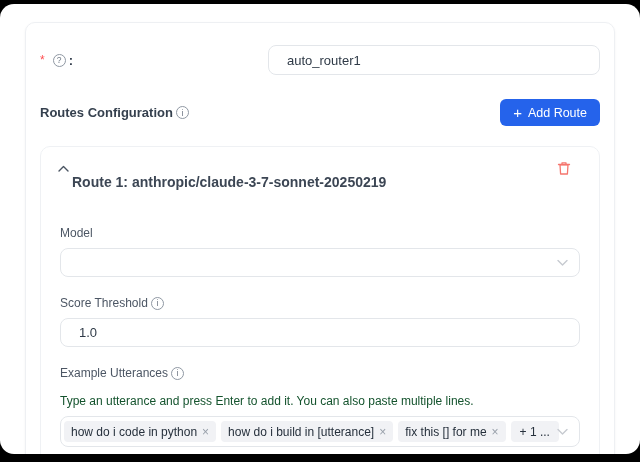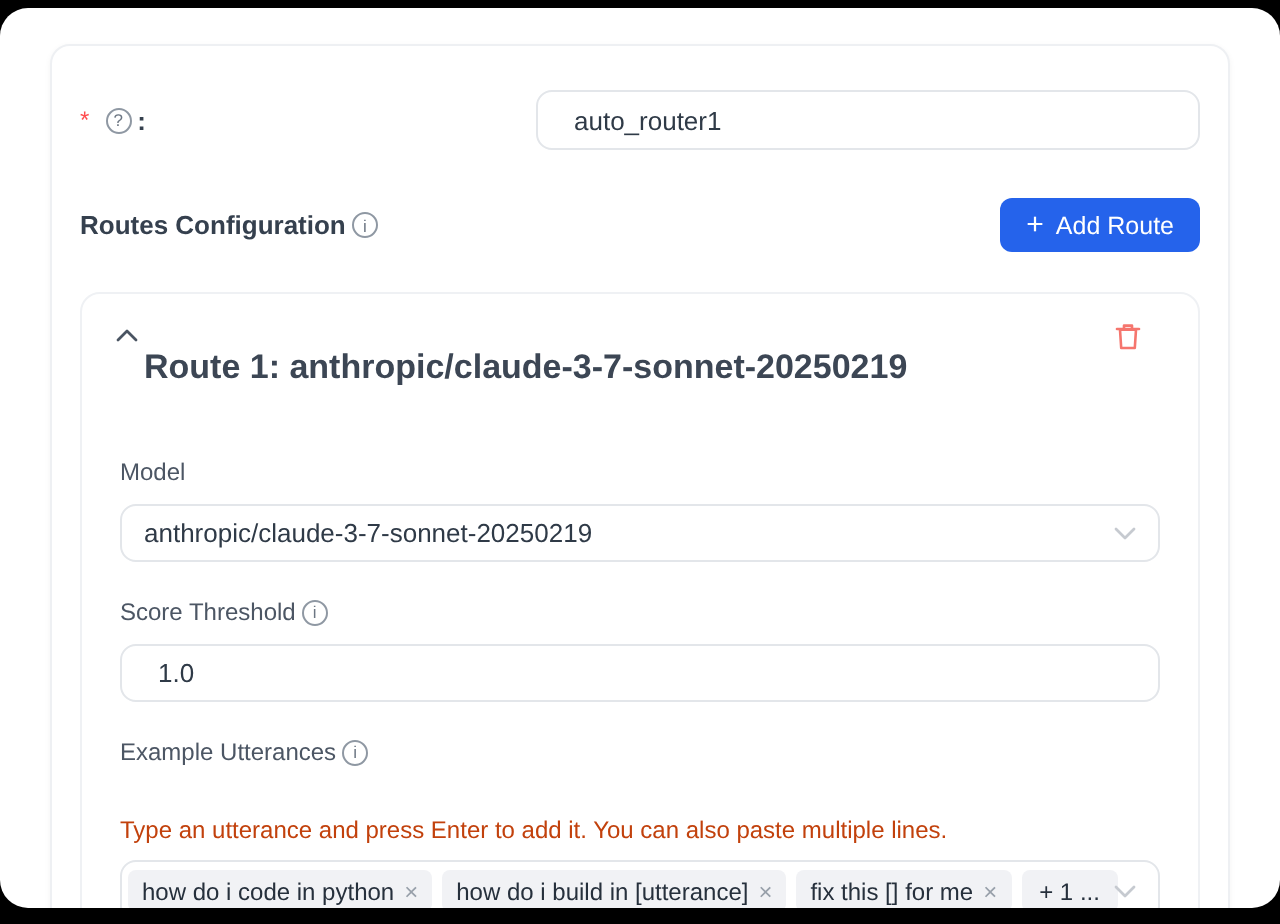--- a/index.html
+++ b/index.html
@@ -45,40 +45,40 @@
   }
   .add-btn .plus { font-size:15px; font-weight:400; line-height:1; }
   
   .route-card {
     border:1px solid #eff1f4; border-radius:10px; background:#fff;
     margin-top:20px;
   }
   .route-header { position:relative; padding:11px 16px 2px 16px; }
   .caret-btn { display:inline-block; cursor:pointer; margin-left:1px; }
   .route-title {
-    font-size:17px; font-weight:600; color:#3c4654;
+    font-size:14px; font-weight:600; color:#3c4654;
     margin:0 0 0 15px; display:block; transform:translateY(-2px);
   }
   .trash-btn {
     position:absolute; right:26px; top:12px; cursor:pointer; line-height:0;
     background:none; border:none; padding:2px;
   }
   .route-body { padding:14px 19px 20px 19px; }
   .field-label { font-size:12px; color:#4c5664; display:inline-flex; align-items:center; }
   .field { margin-top:16px; }
   .field:first-child { margin-top:15px; }
   .select-box {
     margin-top:7px; position:relative; height:29px;
     border:1px solid #e3e6ea; border-radius:8px; background:#fff;
     display:flex; align-items:center; padding:0 30px 0 11px; cursor:pointer;
   }
   .select-value { font-size:13px; color:#2f3a47; white-space:nowrap; }
   .chev { position:absolute; right:11px; top:50%; transform:translateY(-50%); line-height:0; }
   .input-wrap { margin-top:7px; }
-  .helper { font-size:12px; color:#c2410c; margin-top:23px; }
+  .helper { font-size:12px; color:#14532d; margin-top:13px; }
   .tags-box {
     margin-top:8px; position:relative; min-height:31px;
     border:1px solid #e3e6ea; border-radius:8px; background:#fff;
     display:flex; align-items:center; gap:5px; padding:4px 30px 4px 3px; cursor:text;
   }
   .tag {
     background:#f1f2f5; border-radius:4px; height:21px;
     display:inline-flex; align-items:center; gap:5px; padding:0 7px;
     font-size:12px; color:#26303c; white-space:nowrap;
   }
@@ -132,21 +132,20 @@
                 </g>
               </svg>
           </span>
         </button>
       </div>
       <div class="route-body">
 
         <div class="field">
           <span class="field-label">Model</span>
           <div class="select-box">
-            <span class="select-value">anthropic/claude-3-7-sonnet-20250219</span>
             <span class="chev">
               <svg width="11" height="7" viewBox="0 0 11 7">
                   <path d="M1 1 L5.5 5.5 L10 1" fill="none" stroke="#c6cad0" stroke-width="1.4" stroke-linecap="round" stroke-linejoin="round"></path>
                 </svg>
             </span>
           </div>
         </div>
 
         <div class="field">
           <span class="field-label">

